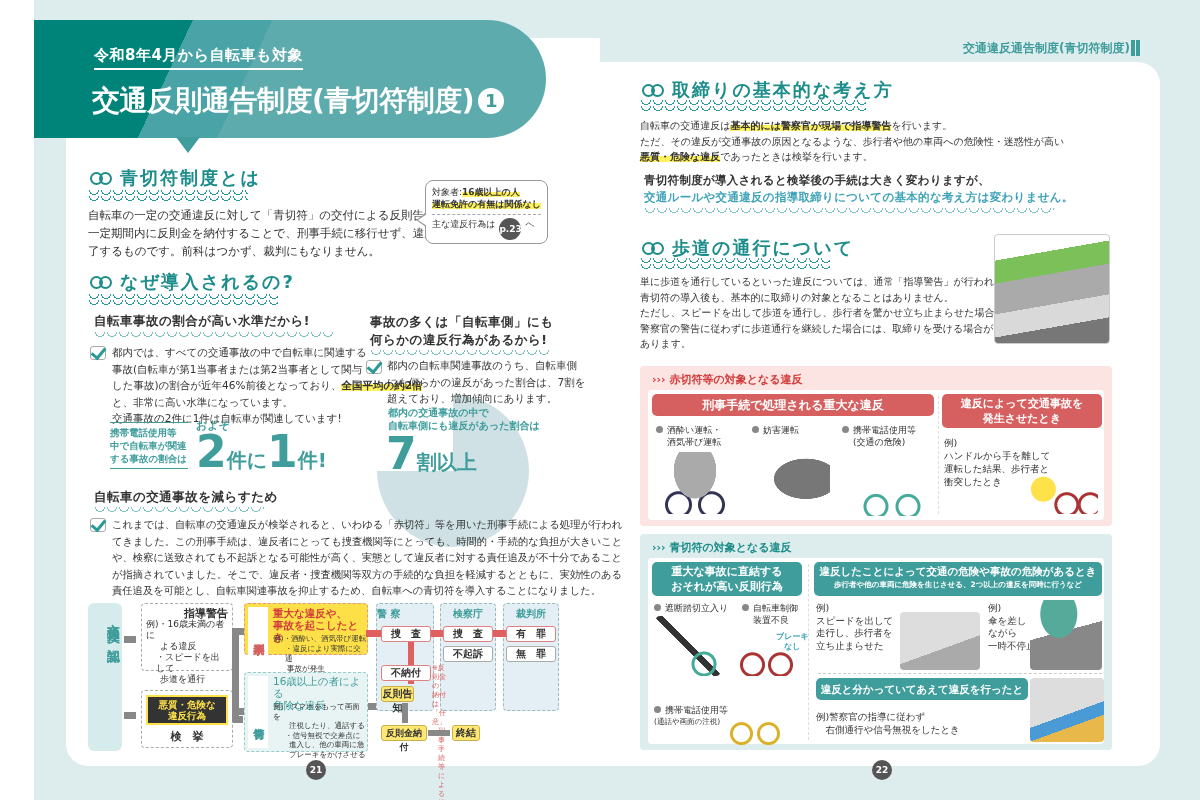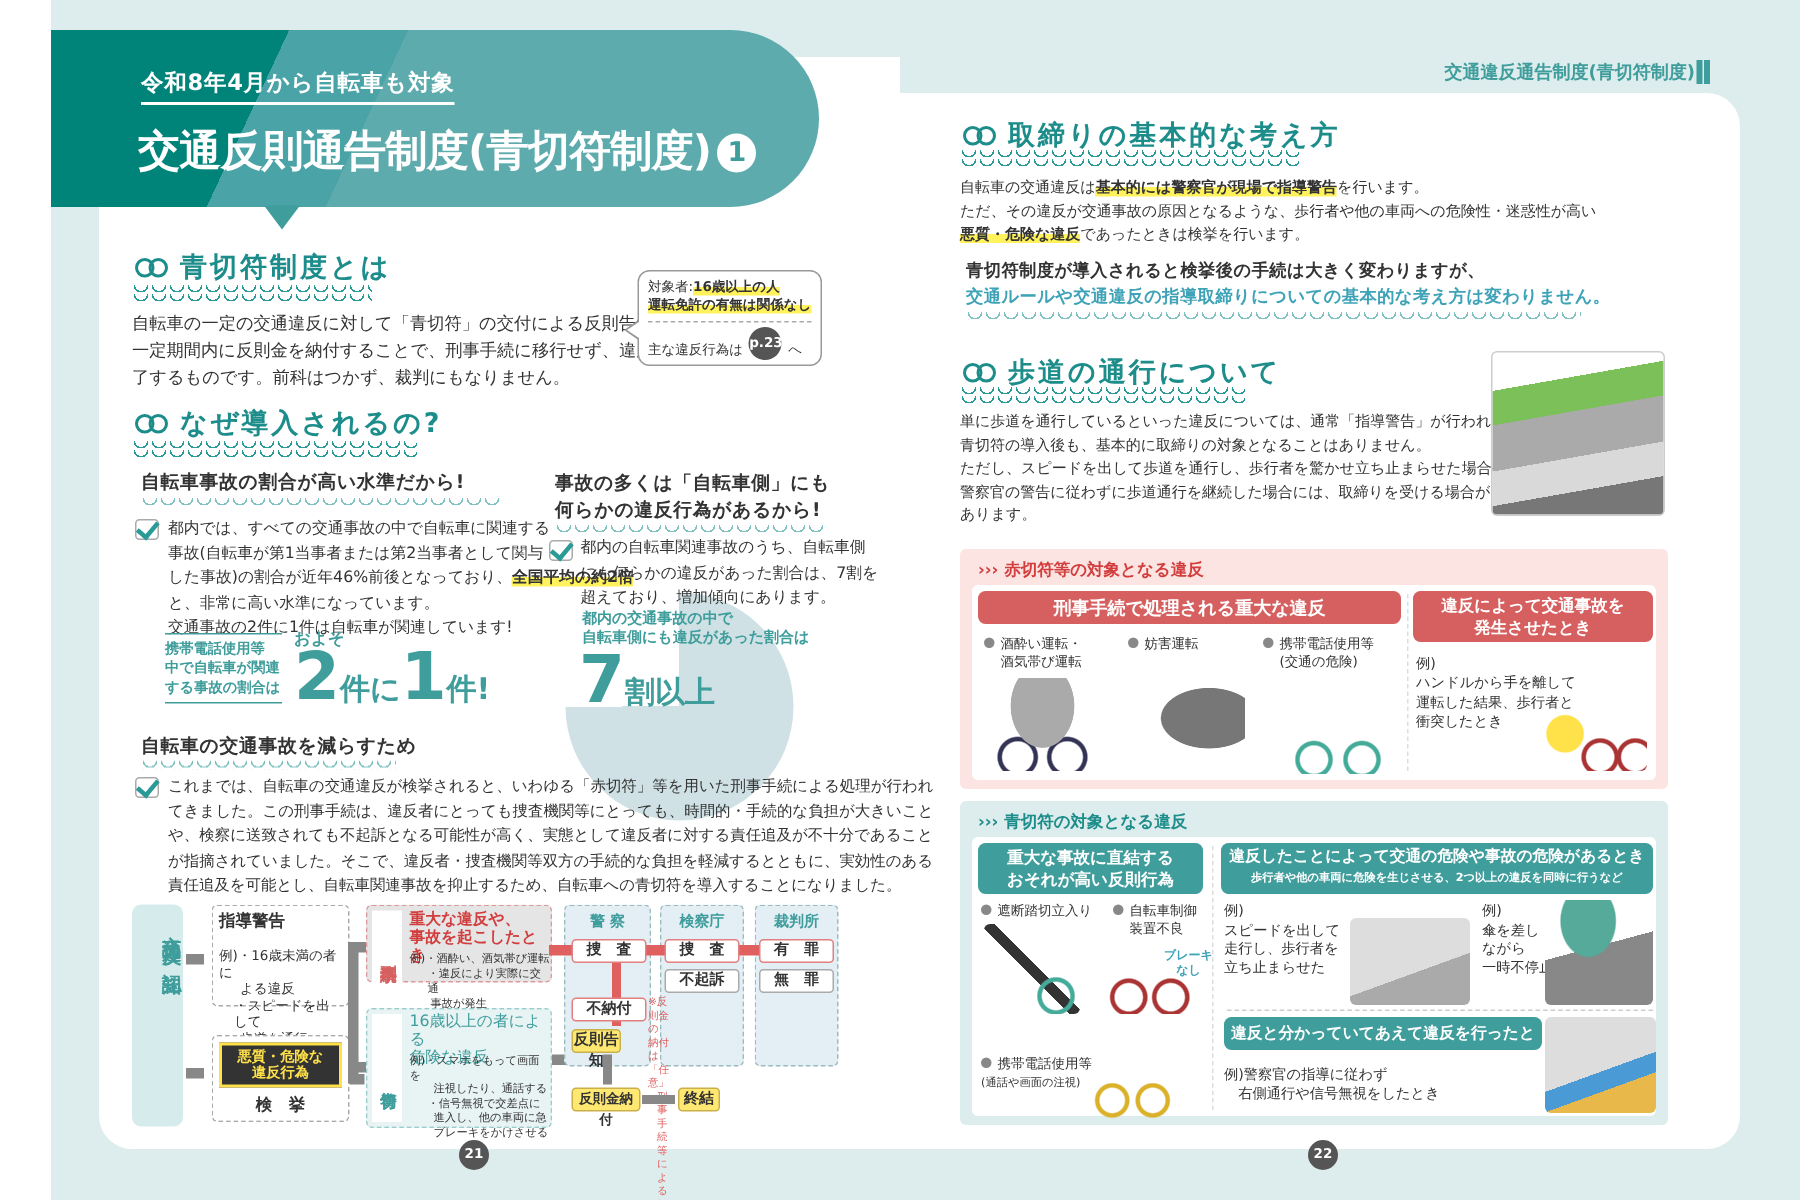--- a/index.html
+++ b/index.html
@@ -67,21 +67,21 @@
 <div class="wave2" style="left:88px;top:196px;width:160px"></div>
 <div class="txt" style="left:88px;top:206px">
   <div>自転車の一定の交通違反に対して「青切符」の交付による反則告知を行い、</div>
   <div>一定期間内に反則金を納付することで、刑事手続に移行せず、違反処理が終</div>
   <div>了するものです。前科はつかず、裁判にもなりません。</div>
 </div>
 <div class="bubble">
   <span class="ptr"></span>
   <div><span>対象者:</span><span class="hl">16歳以上の人</span></div>
   <div><span class="hl">運転免許の有無は関係なし</span></div>
-  <div style="border-top:1px dashed #aaa;margin-top:4px;padding-top:3px;display:flex;align-items:flex-end;gap:4px">
+  <div style="border-top:1px dashed #aaa;margin-top:4px;padding-top:3px;display:flex;align-items:flex-start;gap:4px">
       <span>主な違反行為は</span>
       <span class="pbadge">p.23</span>
       <span>へ</span>
     </div>
 </div>
 
 <div class="sh" style="left:90px;top:270px">
     <span class="bike"></span>
     <span>なぜ導入されるの?</span>
   </div>
@@ -133,39 +133,39 @@
   <div>や、検察に送致されても不起訴となる可能性が高く、実態として違反者に対する責任追及が不十分であること</div>
   <div>が指摘されていました。そこで、違反者・捜査機関等双方の手続的な負担を軽減するとともに、実効性のある</div>
   <div>責任追及を可能とし、自転車関連事故を抑止するため、自転車への青切符を導入することになりました。</div>
 </div>
 
 <div class="flow">
   <div style="position:absolute;left:88px;top:603px;width:34px;height:148px;background:#d6ebec;border-radius:6px;writing-mode:vertical-rl;color:#3f9d9c;font-weight:bold;font-size:13px;padding-top:10px;letter-spacing:2px;text-align:left">交通違反の認知</div>
   <div class="arrow" style="left:124px;top:636px;width:12px;height:7px"></div>
   <div class="arrow" style="left:124px;top:712px;width:12px;height:7px"></div>
   <div class="fbox" style="left:141px;top:603px;width:92px;height:68px;padding:4px;line-height:11px">
-    <div style="text-align:left;font-weight:bold;font-size:11px;margin-bottom:14px">指導警告</div>
+    <div style="text-align:right;font-weight:bold;font-size:11px;margin-bottom:0">指導警告</div>
     <div>例)・16歳未満の者に</div>
     <div style="padding-left:14px">よる違反</div>
     <div style="padding-left:10px">・スピードを出して</div>
     <div style="padding-left:14px">歩道を通行</div>
   </div>
   <div class="fbox" style="left:141px;top:690px;width:92px;height:58px;padding:4px">
     <div style="background:#333;color:#ffe14a;border:2px solid #ffe14a;font-weight:bold;font-size:9.5px;text-align:center;line-height:11px;padding:2px">
         <div>悪質・危険な</div>
         <div>違反行為</div>
       </div>
     <div style="text-align:center;font-weight:bold;font-size:11px;margin-top:4px">検　挙</div>
   </div>
   <div class="arrow" style="left:233px;top:716px;width:10px;height:7px"></div>
   <div class="arrow" style="left:232px;top:628px;width:7px;height:94px"></div>
   <div class="arrow" style="left:232px;top:628px;width:12px;height:7px"></div>
   <div class="arrow" style="left:232px;top:708px;width:12px;height:7px"></div>
 
-  <div class="fbox" style="left:244px;top:603px;width:124px;height:52px;background:#e5e5e5;border-color:#d99">
+  <div class="fbox" style="left:244px;top:603px;width:124px;height:52px;background:#fde047;border-color:#d99">
     <div style="position:absolute;left:3px;top:3px;width:20px;height:56px;background:#fff;color:#d66060;font-weight:bold;font-size:11px;writing-mode:vertical-rl;text-align:center;line-height:20px">刑事手続</div>
     <div style="position:absolute;left:28px;top:3px;color:#d23d3d;font-weight:bold;font-size:10.5px;line-height:12px">
         <div>重大な違反や、</div>
         <div>事故を起こしたとき</div>
       </div>
     <div style="position:absolute;left:28px;top:30px;font-size:7.5px;line-height:10px">
         <div>例)・酒酔い、酒気帯び運転</div>
         <div style="padding-left:12px">・違反により実際に交通</div>
         <div style="padding-left:14px">事故が発生</div>
       </div>
@@ -180,21 +180,21 @@
         <div>例)・スマホをもって画面を</div>
         <div style="padding-left:16px">注視したり、通話する</div>
         <div style="padding-left:12px">・信号無視で交差点に</div>
         <div style="padding-left:16px">進入し、他の車両に急</div>
         <div style="padding-left:16px">ブレーキをかけさせる</div>
       </div>
   </div>
   <div class="arrow" style="left:368px;top:703px;width:10px;height:7px"></div>
 
   <div class="fbox" style="left:376px;top:603px;width:58px;height:108px;background:#e3eef5;border-color:#9bb">
-      <div style="text-align:center;color:#3f9d9c;font-weight:bold;font-size:10px;margin-top:3px">警 察</div>
+      <div style="text-align:left;color:#3f9d9c;font-weight:bold;font-size:10px;margin-top:3px">警 察</div>
     </div>
   <div class="fbox" style="left:440px;top:603px;width:56px;height:108px;background:#e3eef5;border-color:#9bb">
       <div style="text-align:center;color:#3f9d9c;font-weight:bold;font-size:10px;margin-top:3px">検察庁</div>
     </div>
   <div class="fbox" style="left:503px;top:603px;width:56px;height:108px;background:#e3eef5;border-color:#9bb">
       <div style="text-align:center;color:#3f9d9c;font-weight:bold;font-size:10px;margin-top:3px">裁判所</div>
     </div>
 
   <div style="position:absolute;left:366px;top:630px;width:150px;height:7px;background:#e06060"></div>
   <div style="position:absolute;left:408px;top:634px;width:6px;height:50px;background:#e06060"></div>

